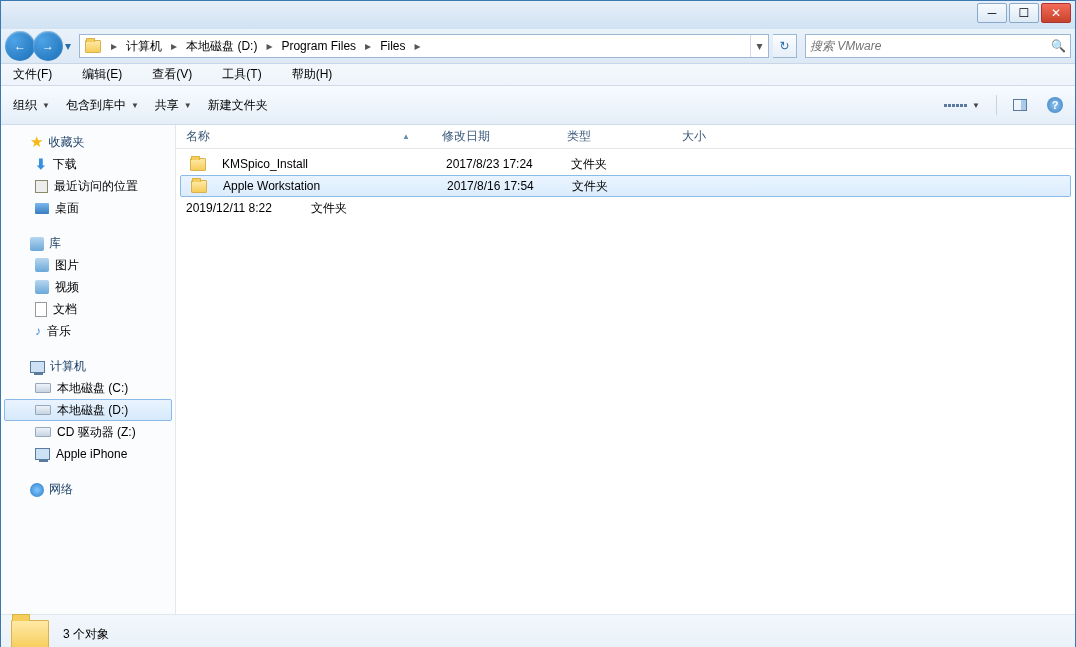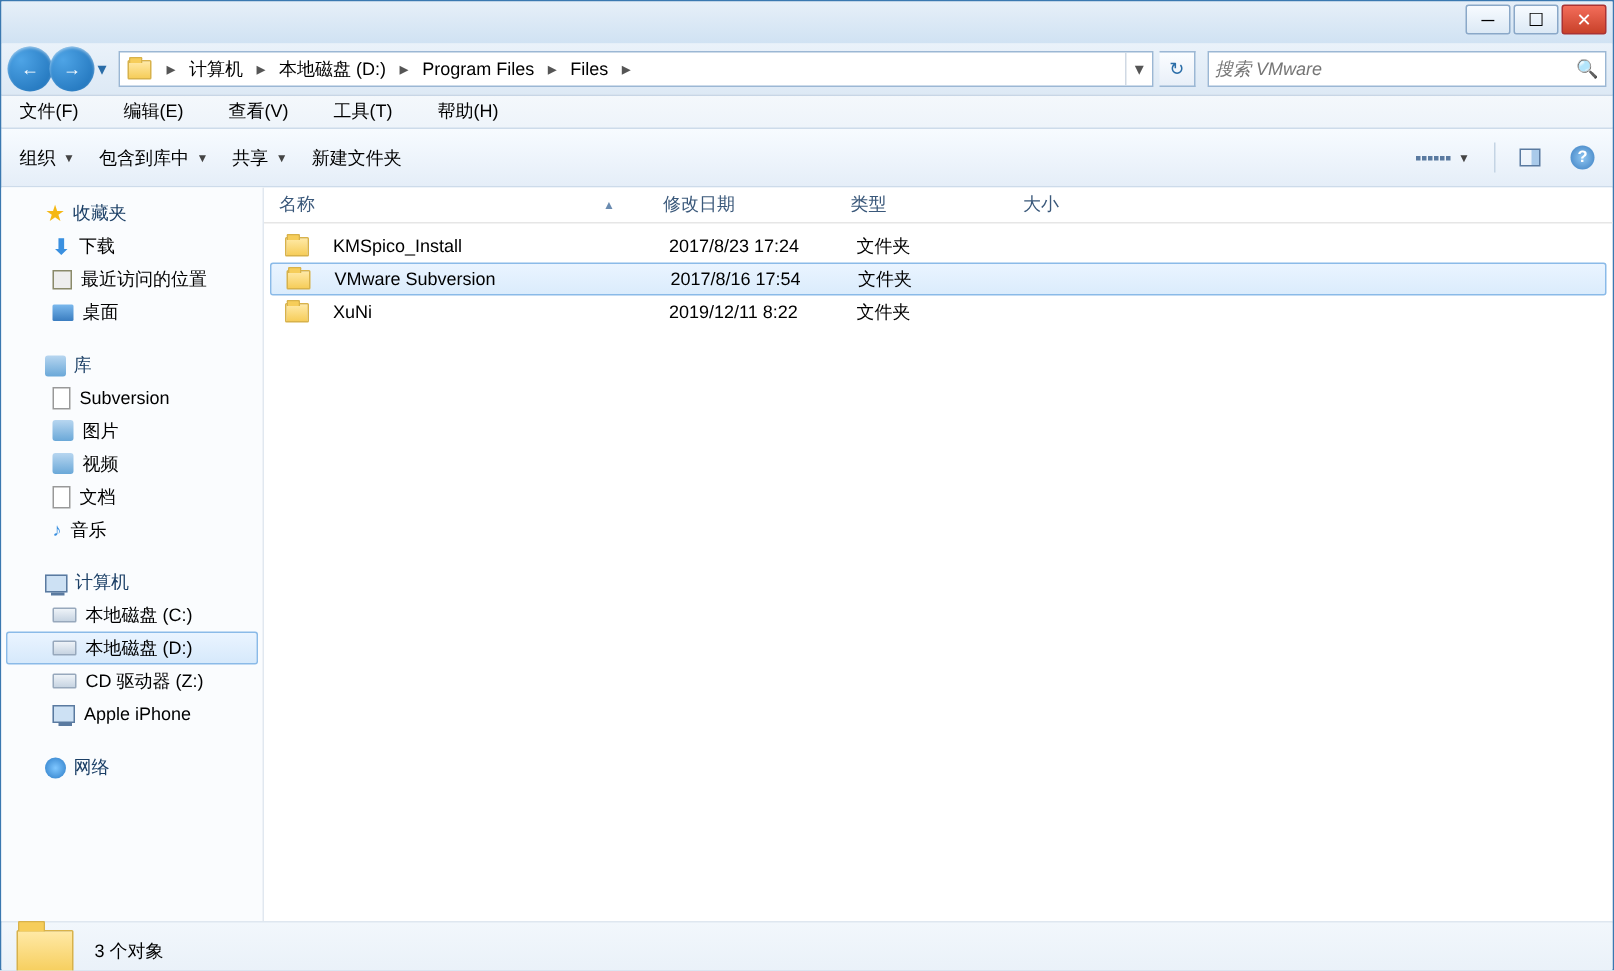--- a/index.html
+++ b/index.html
@@ -203,24 +203,20 @@
           </div>
       </div>
 
       <div class="sgrp">
         <div class="shdr">
             <span class="triangle"></span>
             <span class="i-lib"></span>
             <span>库</span>
           </div>
         <div class="sitem">
-            <span class="i-doc"></span>
-            <span>Subversion</span>
-          </div>
-        <div class="sitem">
             <span class="i-lib"></span>
             <span>图片</span>
           </div>
         <div class="sitem">
             <span class="i-lib"></span>
             <span>视频</span>
           </div>
         <div class="sitem">
             <span class="i-doc"></span>
             <span>文档</span>
@@ -281,31 +277,27 @@
               <span class="i-folder"></span>
               <span>KMSpico_Install</span>
             </div>
           <div class="col date">2017/8/23 17:24</div>
           <div class="col type">文件夹</div>
           <div class="col size"></div>
         </div>
         <div class="row sel">
           <div class="col name">
               <span class="i-folder"></span>
-              <span>VMware Subversion</span>
+              <span>Apple Workstation</span>
             </div>
           <div class="col date">2017/8/16 17:54</div>
           <div class="col type">文件夹</div>
           <div class="col size"></div>
         </div>
         <div class="row">
-          <div class="col name">
-              <span class="i-folder"></span>
-              <span>XuNi</span>
-            </div>
           <div class="col date">2019/12/11 8:22</div>
           <div class="col type">文件夹</div>
           <div class="col size"></div>
         </div>
       </div>
     </div>
   </div>
 
   <div class="status">
     <span class="i-folder big"></span>

